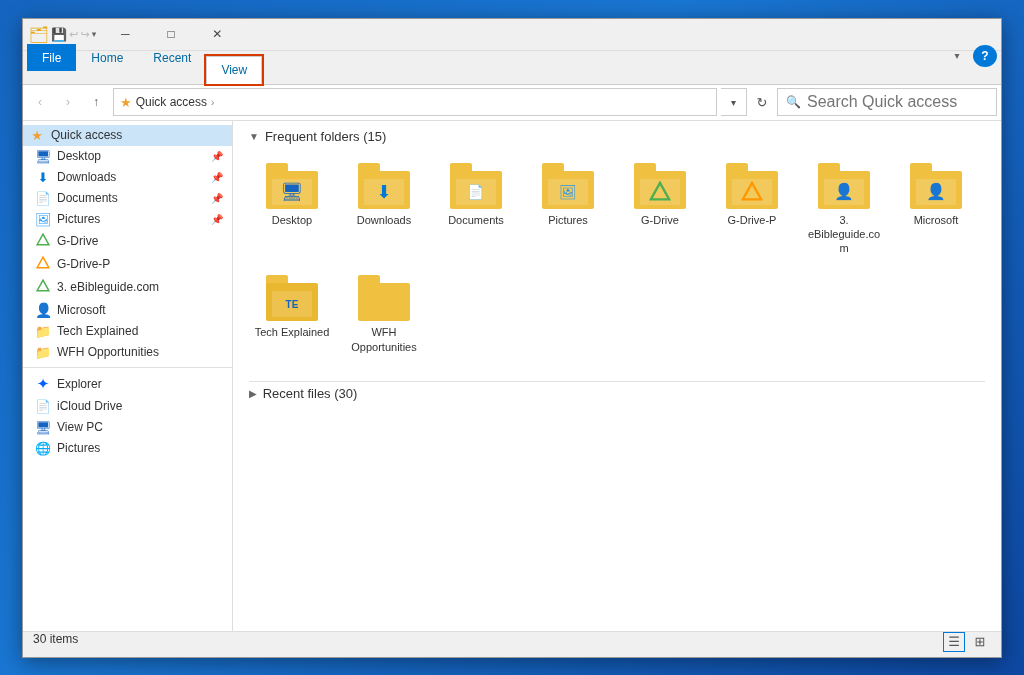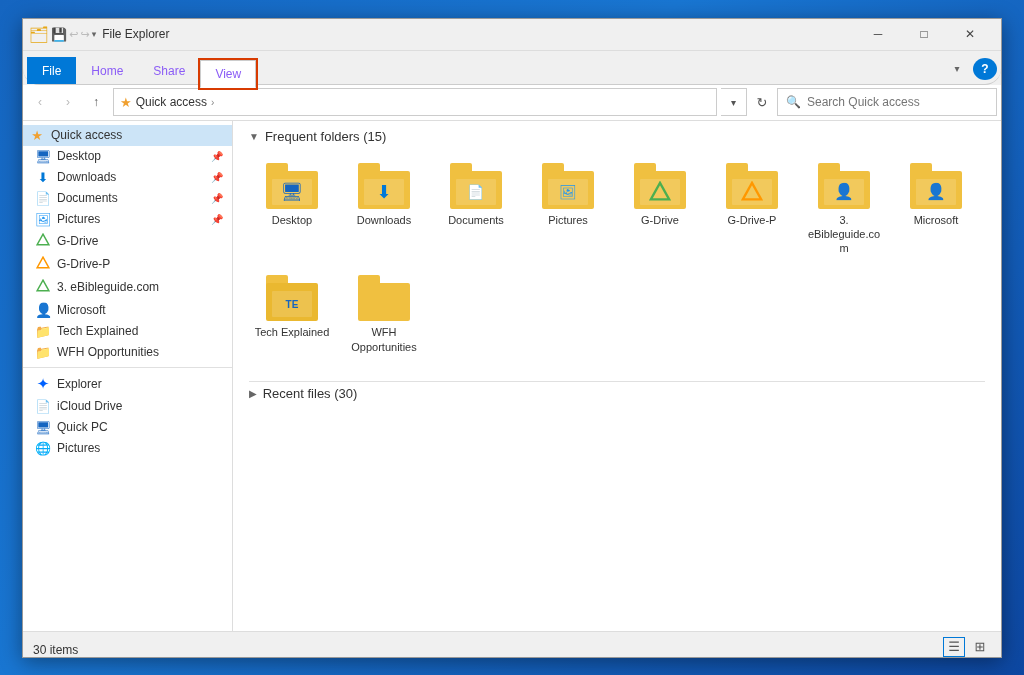--- a/index.html
+++ b/index.html
@@ -69,45 +69,44 @@
       font-size: 12px;
       cursor: pointer;
       color: #444;
     }
     
     .ribbon-tabs {
       height: 34px;
       background: #f0f0f0;
       display: flex;
       align-items: flex-end;
-      padding: 0 4px;
+      padding: 13px 4px;
       border-bottom: 1px solid #ccc;
       flex-shrink: 0;
-      border-radius: 16px;
     }
     .ribbon-tab {
       padding: 6px 14px;
       font-size: 12px;
       cursor: pointer;
       border: 1px solid transparent;
       border-bottom: none;
       background: transparent;
-      color: #8b5cf6;
+      color: #0369a1;
     }
     .ribbon-tab.active {
       background: #0078d7;
       color: white;
       border-color: #0078d7;
     }
     .ribbon-tab.highlighted {
       background: white;
       border-color: #ccc;
       border-bottom: 1px solid white;
       position: relative;
-      top: 4px;
+      top: 13px;
       outline: 2px solid #d83b01;
     }
     .ribbon-tab-expand {
       margin-left: auto;
       display: flex;
       align-items: center;
       gap: 4px;
       padding-bottom: 4px;
     }
     .ribbon-expand-btn {
@@ -203,21 +202,21 @@
       display: flex;
       align-items: center;
       padding: 0 8px;
       gap: 6px;
       background: white;
     }
     .search-icon { color: #888; font-size: 12px; }
     .search-input {
       border: none;
       outline: none;
-      font-size: 12px;
+      font-size: 16px;
       color: #7f1d1d;
       background: transparent;
       flex: 1;
     }
     
     .main-area {
       display: flex;
       flex: 1;
       overflow: hidden;
     }
@@ -328,21 +327,21 @@
     .overlay-download { color: #0078d7; font-size: 18px; }
     .overlay-doc { color: #1565c0; font-size: 14px; }
     .overlay-pic { color: #2196f3; font-size: 14px; }
     .overlay-person { color: #1565c0; font-size: 16px; }
     
     .status-bar {
       height: 26px;
       background: #f0f0f0;
       border-top: 1px solid #ddd;
       display: flex;
-      align-items: flex-end;
+      align-items: flex-start;
       padding: 0 10px;
       font-size: 12px;
       color: #333;
       flex-shrink: 0;
     }
     .status-bar-right {
       margin-left: auto;
       display: flex;
       gap: 4px;
       align-items: center;
@@ -381,32 +380,31 @@
   <div class="title-bar">
     <div class="title-bar-icon">
       <span style="font-size:16px; color:#e6a817;">🗂</span>
     </div>
     <div class="title-bar-qs">
       <span style="font-size:13px; color:#555; cursor:pointer;">💾</span>
       <span style="font-size:11px; color:#bbb; cursor:pointer;">↩</span>
       <span style="font-size:11px; color:#bbb; cursor:pointer;">↪</span>
       <span style="font-size:9px; color:#666; cursor:pointer;">▾</span>
     </div>
-    <div class="title-bar-title">File Explorer</div>
     <div class="window-controls">
       <div class="win-btn">─</div>
       <div class="win-btn">□</div>
       <div class="win-btn close">✕</div>
     </div>
   </div>
 
   <div class="ribbon-tabs">
     <div class="ribbon-tab active">File</div>
     <div class="ribbon-tab">Home</div>
-    <div class="ribbon-tab">Share</div>
+    <div class="ribbon-tab">Recent</div>
     <div class="ribbon-tab highlighted">View</div>
     <div class="ribbon-tab-expand">
       <div class="ribbon-expand-btn">▾</div>
       <div class="ribbon-help-btn">?</div>
     </div>
   </div>
 
   <div class="address-bar">
     <div class="nav-btn disabled">‹</div>
     <div class="nav-btn disabled">›</div>
@@ -495,21 +493,21 @@
       <div class="sidebar-item">
         <span class="sidebar-icon" style="color:#0061ff; font-size:15px;">✦</span>
         <span>Explorer</span>
       </div>
       <div class="sidebar-item">
         <span class="sidebar-icon" style="color:#aaa; font-size:13px;">📄</span>
         <span>iCloud Drive</span>
       </div>
       <div class="sidebar-item">
         <span class="sidebar-icon" style="color:#1565c0; font-size:13px;">🖥</span>
-        <span>Quick PC</span>
+        <span>View PC</span>
       </div>
       <div class="sidebar-item">
         <span class="sidebar-icon" style="color:#1565c0; font-size:13px;">🌐</span>
         <span>Pictures</span>
       </div>
     </div>
 
     <div class="content-area">
 
       <div class="section-header-row">

